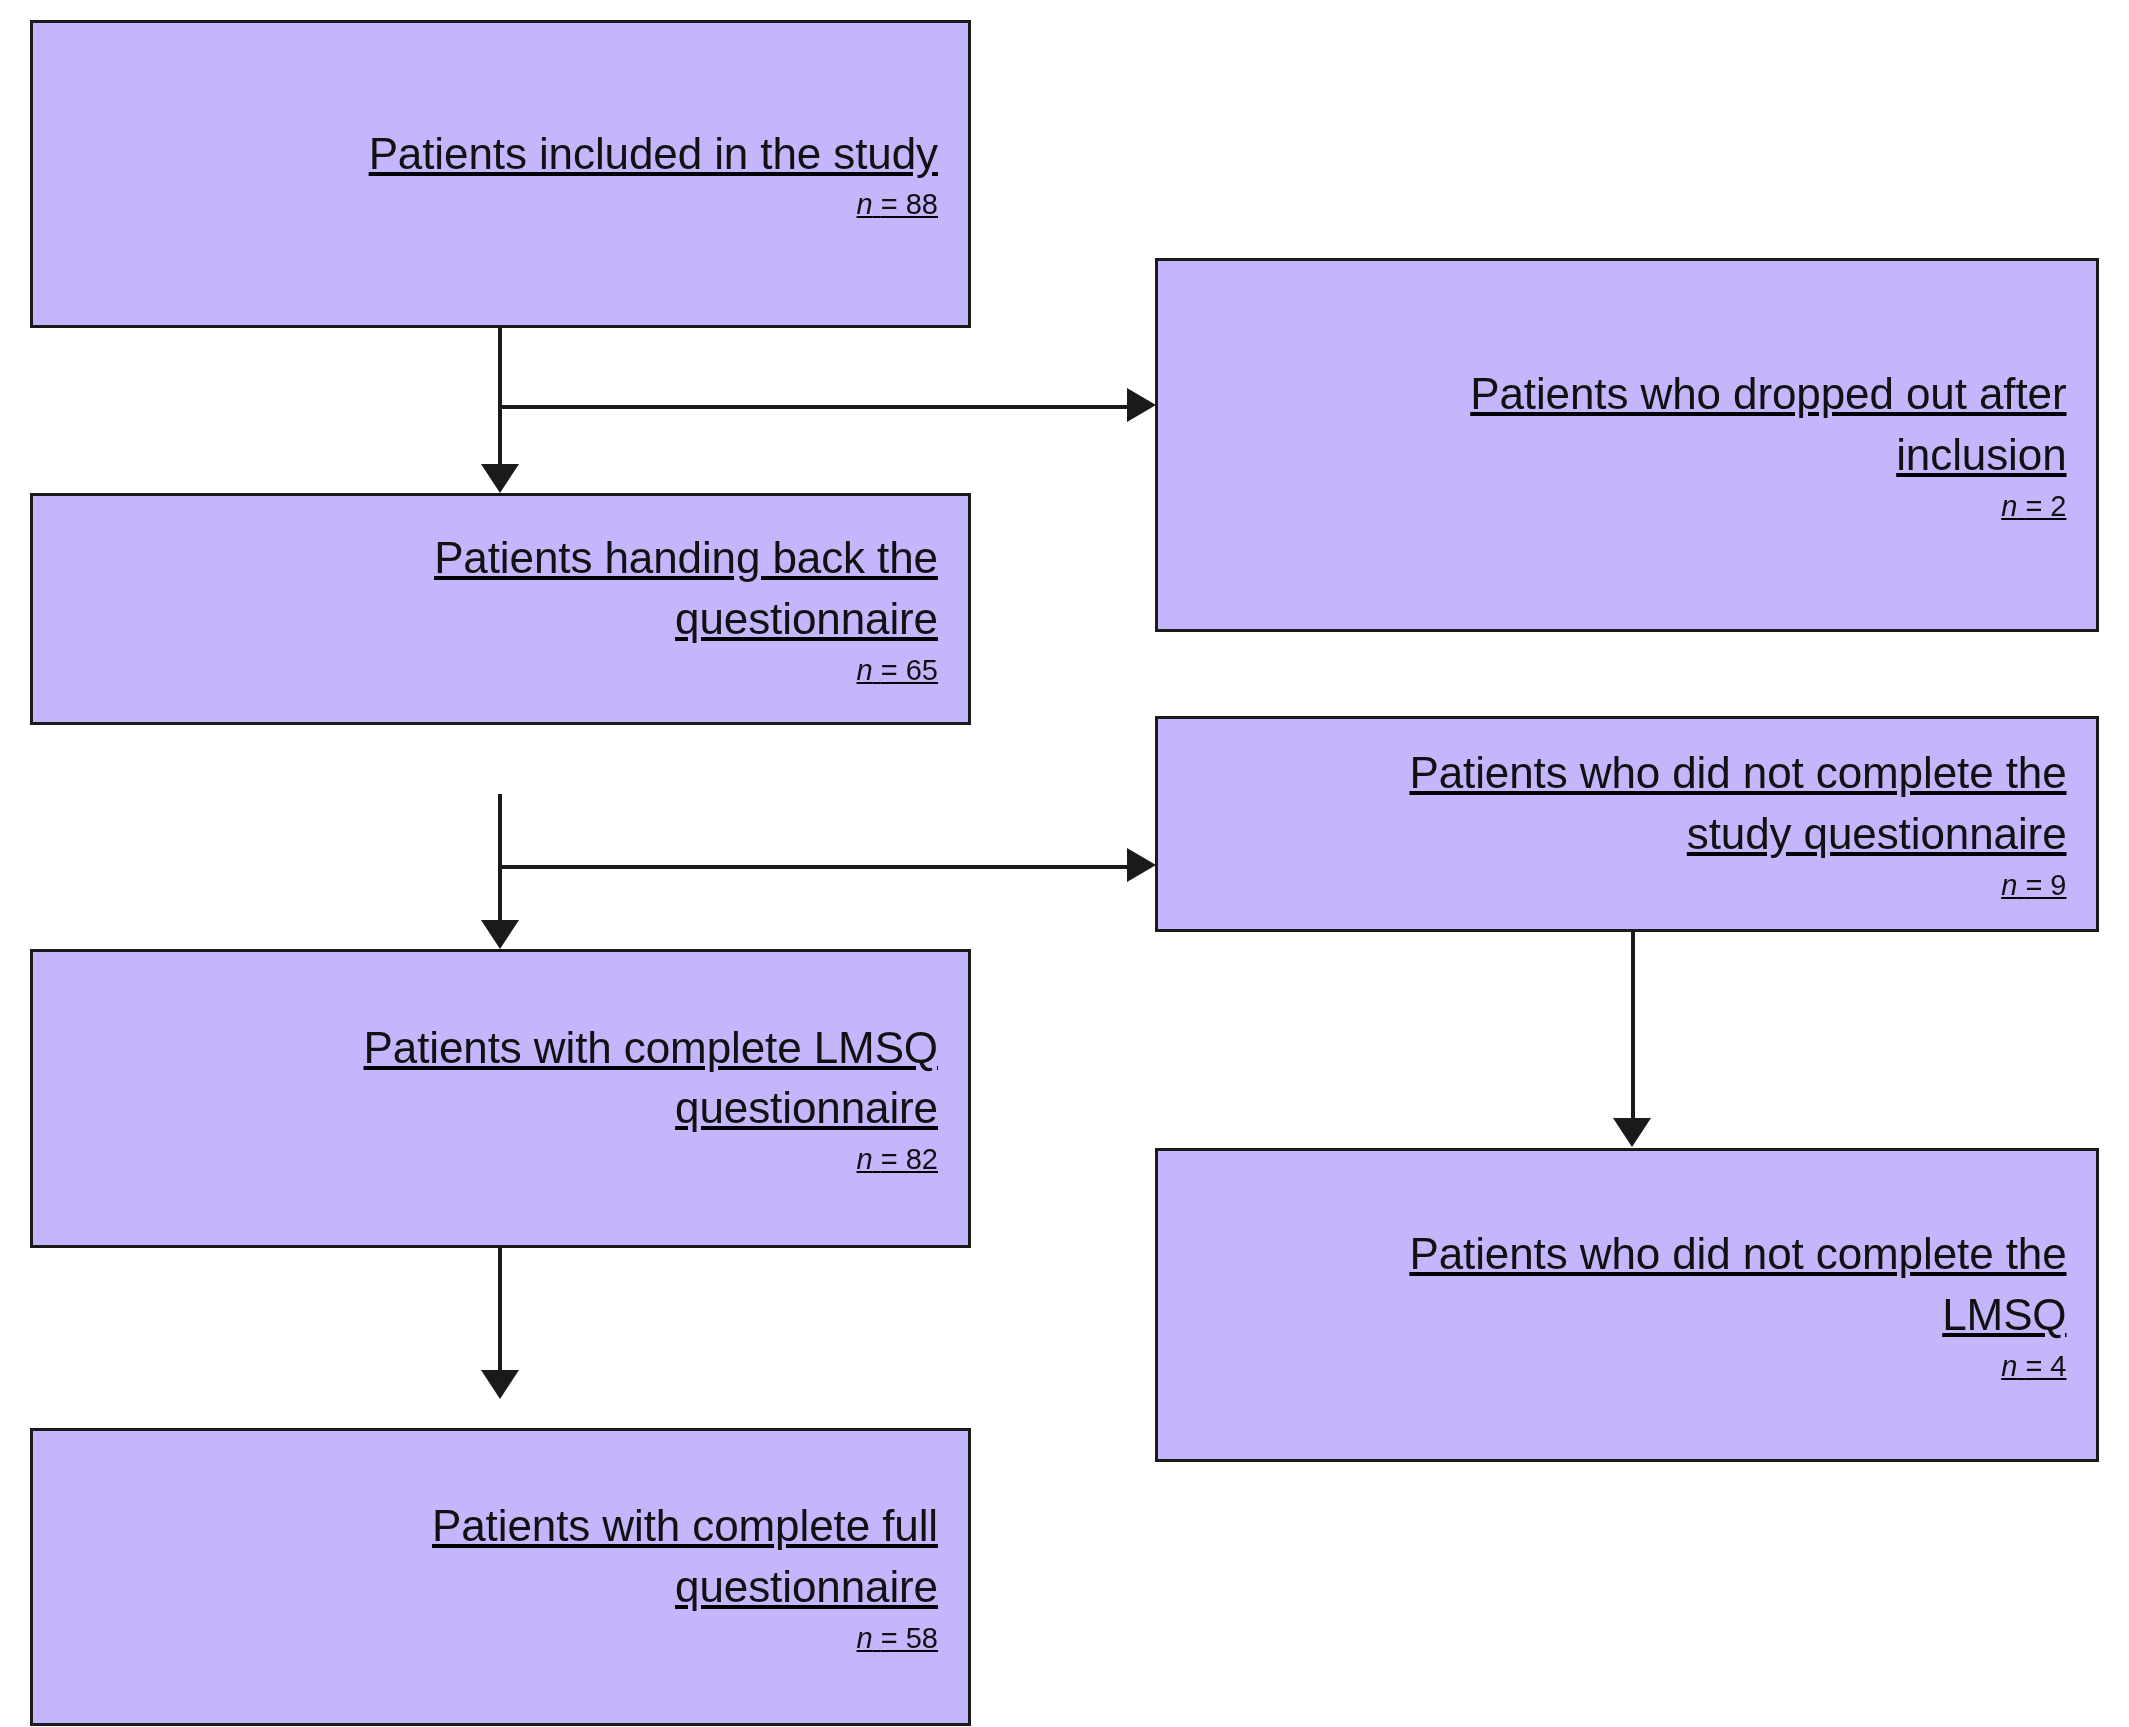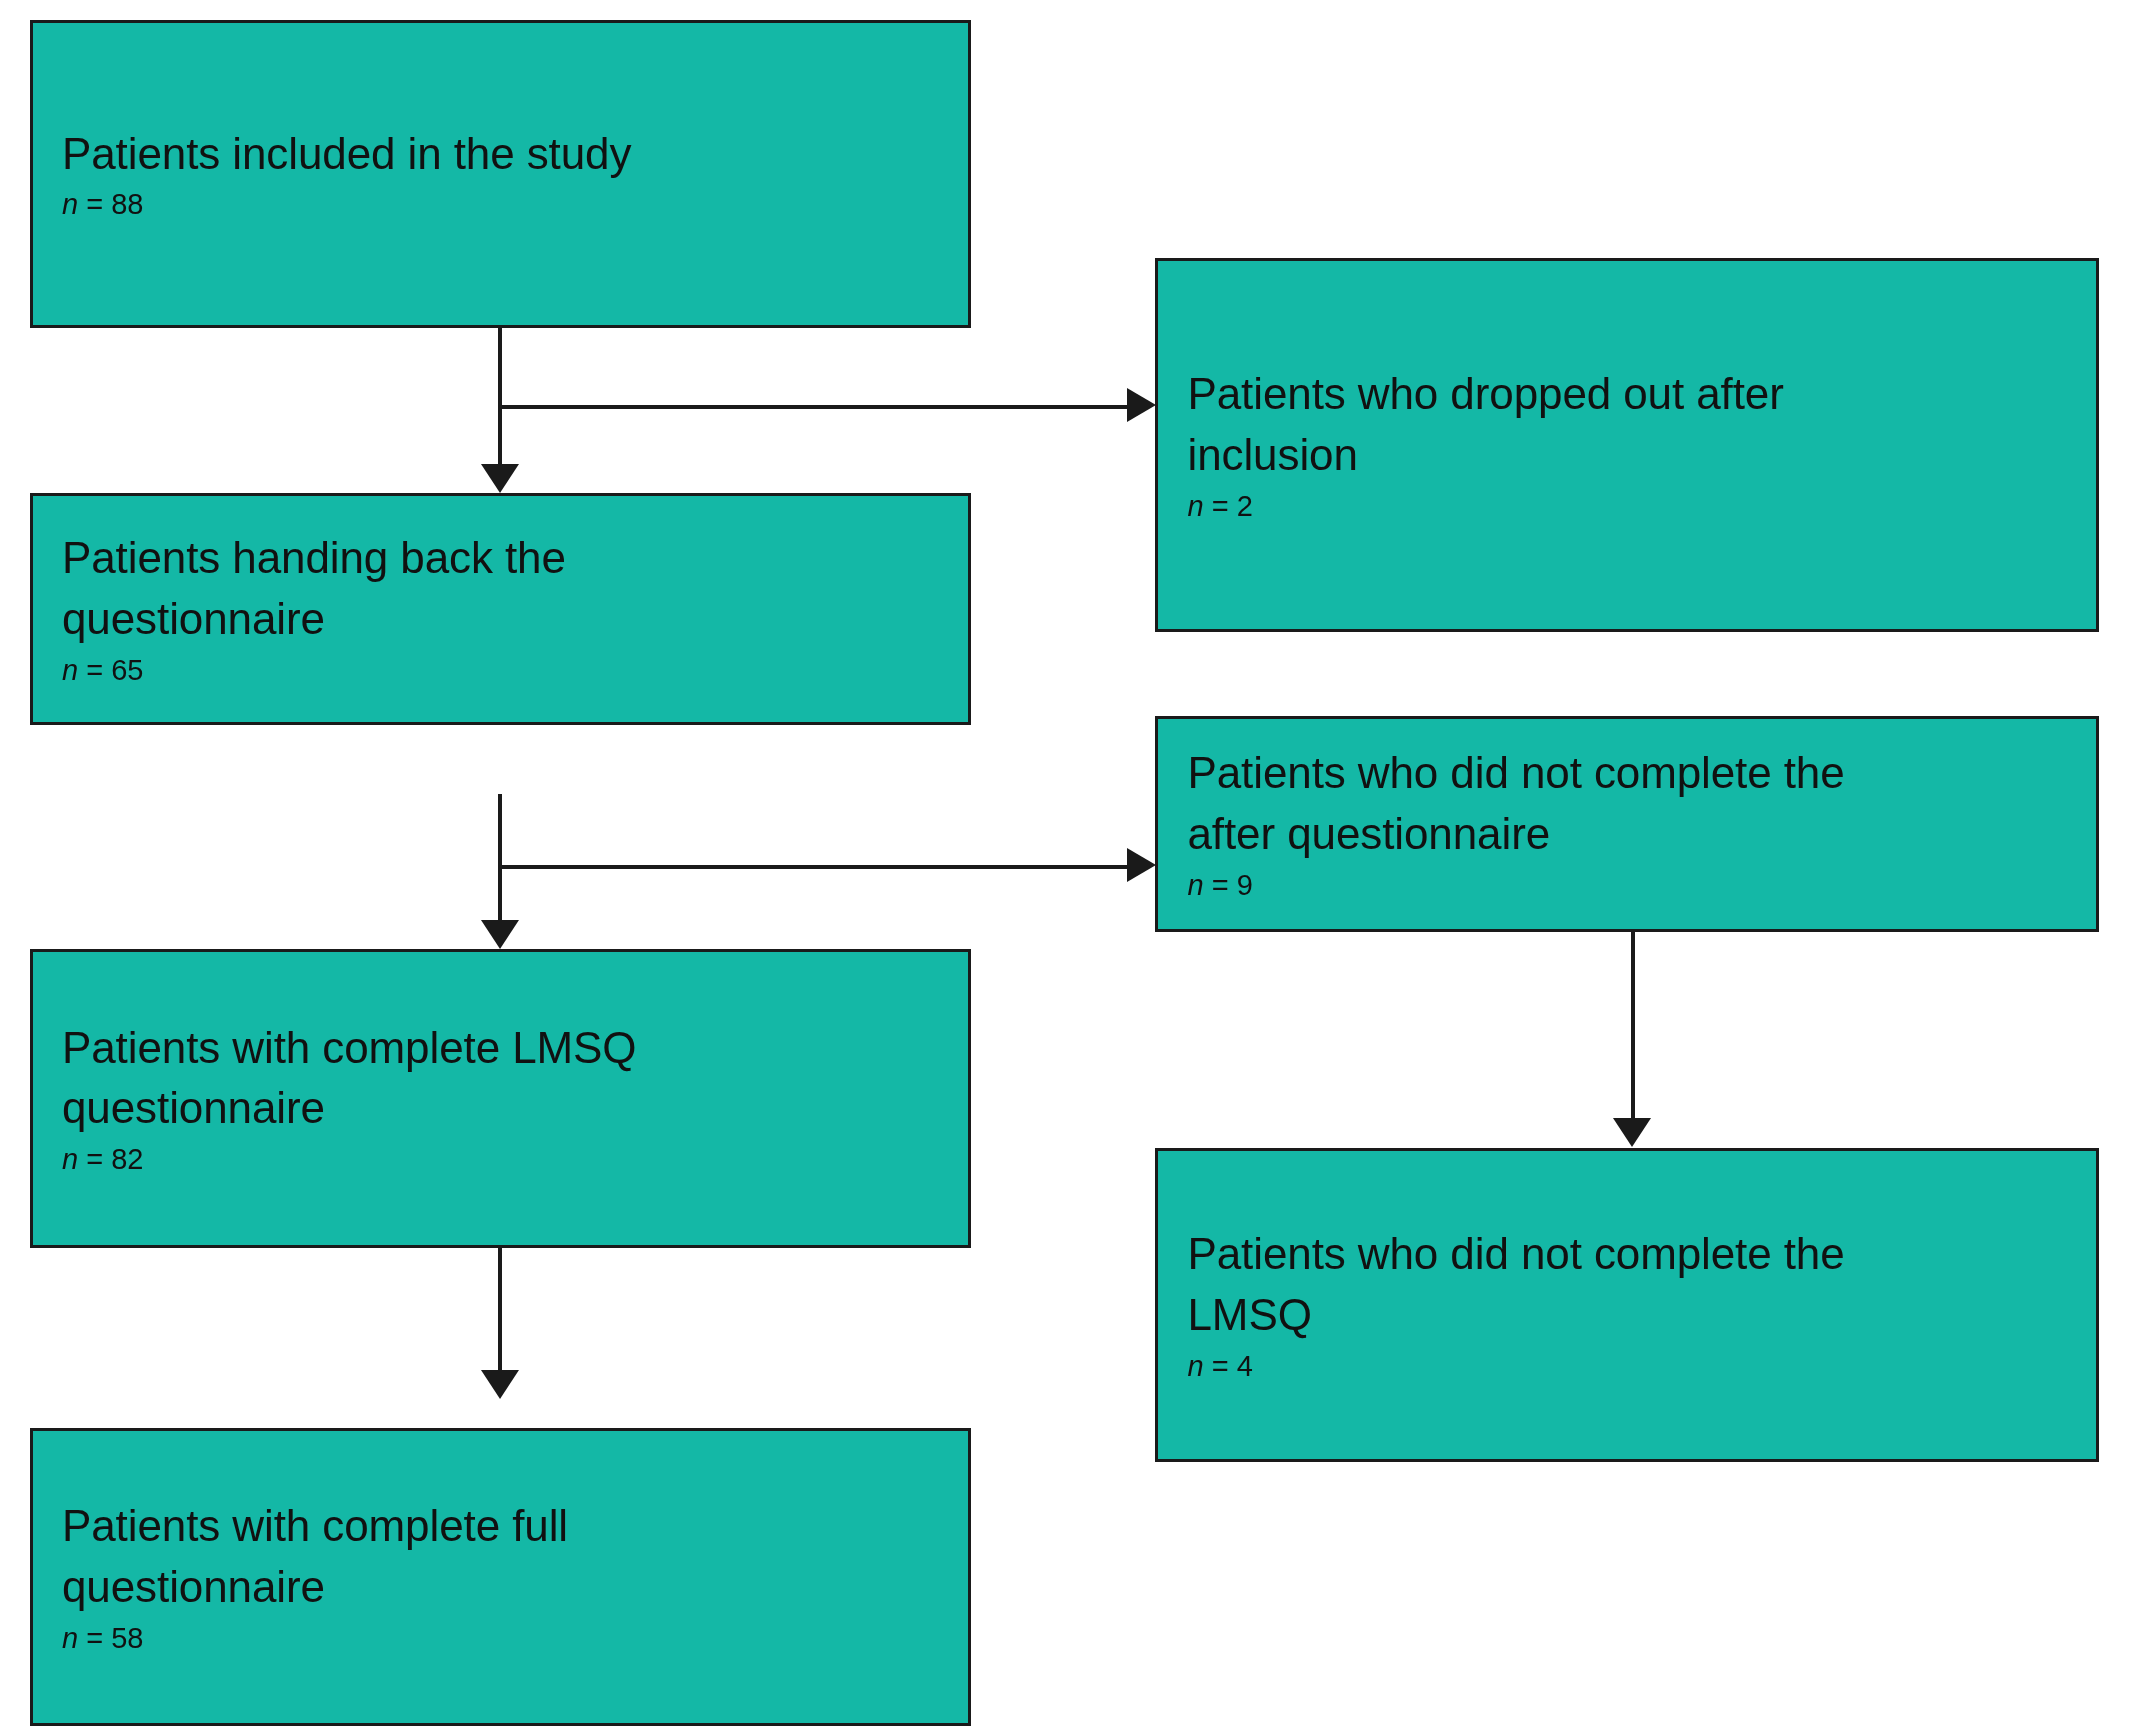--- a/index.html
+++ b/index.html
@@ -13,27 +13,28 @@
     width: 2129px;
     height: 1728px;
     background: #ffffff;
     font-family: "Liberation Sans", sans-serif;
     overflow: hidden;
   }
   .flow-box {
     position: absolute;
     box-sizing: border-box;
     border: 3.7px solid #1a1a1a;
-    background: #14b8a6;
+    background: #c4b5fd;
     display: flex;
     flex-direction: column;
     align-items: center;
     justify-content: center;
-    text-align: left;
+    text-align: right;
     color: #000000;
+    text-decoration: underline;
   }
   .box-lines {
     display: block;
     width: 100%;
     padding: 0 29.5px;
     box-sizing: border-box;
   }
   .box-line {
     display: block;
     font-size: 44px;
@@ -121,21 +122,21 @@
     <span class="box-lines">
       <span class="box-line">Patients who dropped out after</span>
       <span class="box-line">inclusion</span>
       <span class="box-count"><span class="n-italic">n</span> <span>= 2</span></span>
     </span>
   </div>
 
   <div class="flow-box" style="left:1155px; top:716px; width:944px; height:216px;">
     <span class="box-lines">
       <span class="box-line">Patients who did not complete the</span>
-      <span class="box-line">after questionnaire</span>
+      <span class="box-line">study questionnaire</span>
       <span class="box-count"><span class="n-italic">n</span> <span>= 9</span></span>
     </span>
   </div>
 
   <div class="flow-box" style="left:1155px; top:1148px; width:944px; height:314px;">
     <span class="box-lines">
       <span class="box-line">Patients who did not complete the</span>
       <span class="box-line">LMSQ</span>
       <span class="box-count"><span class="n-italic">n</span> <span>= 4</span></span>
     </span>

